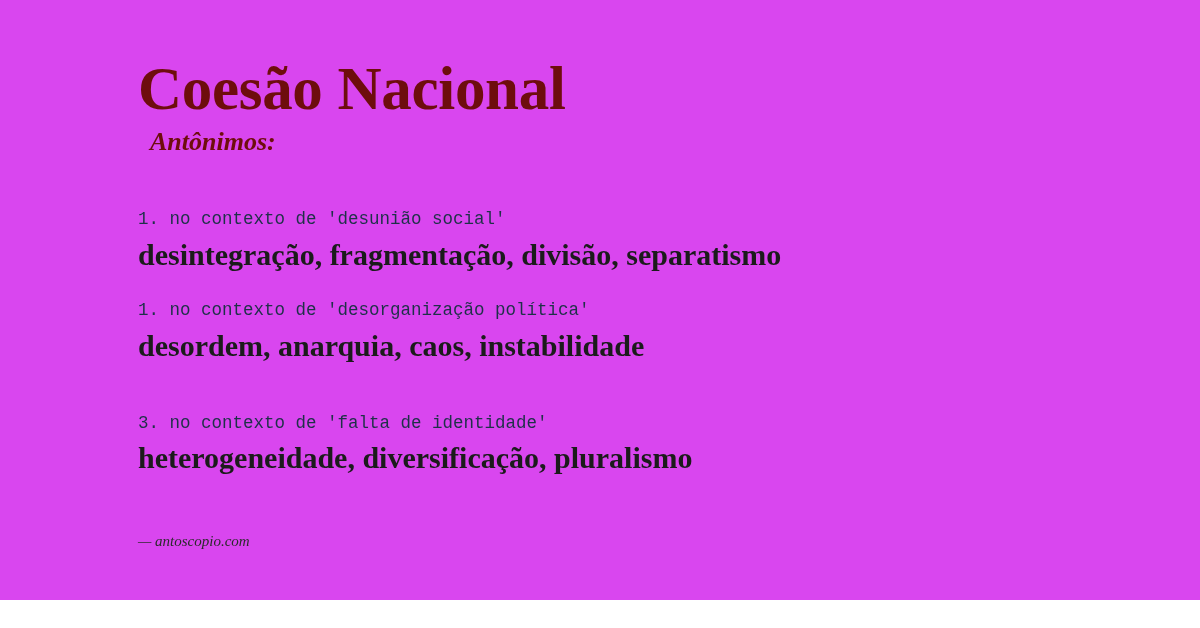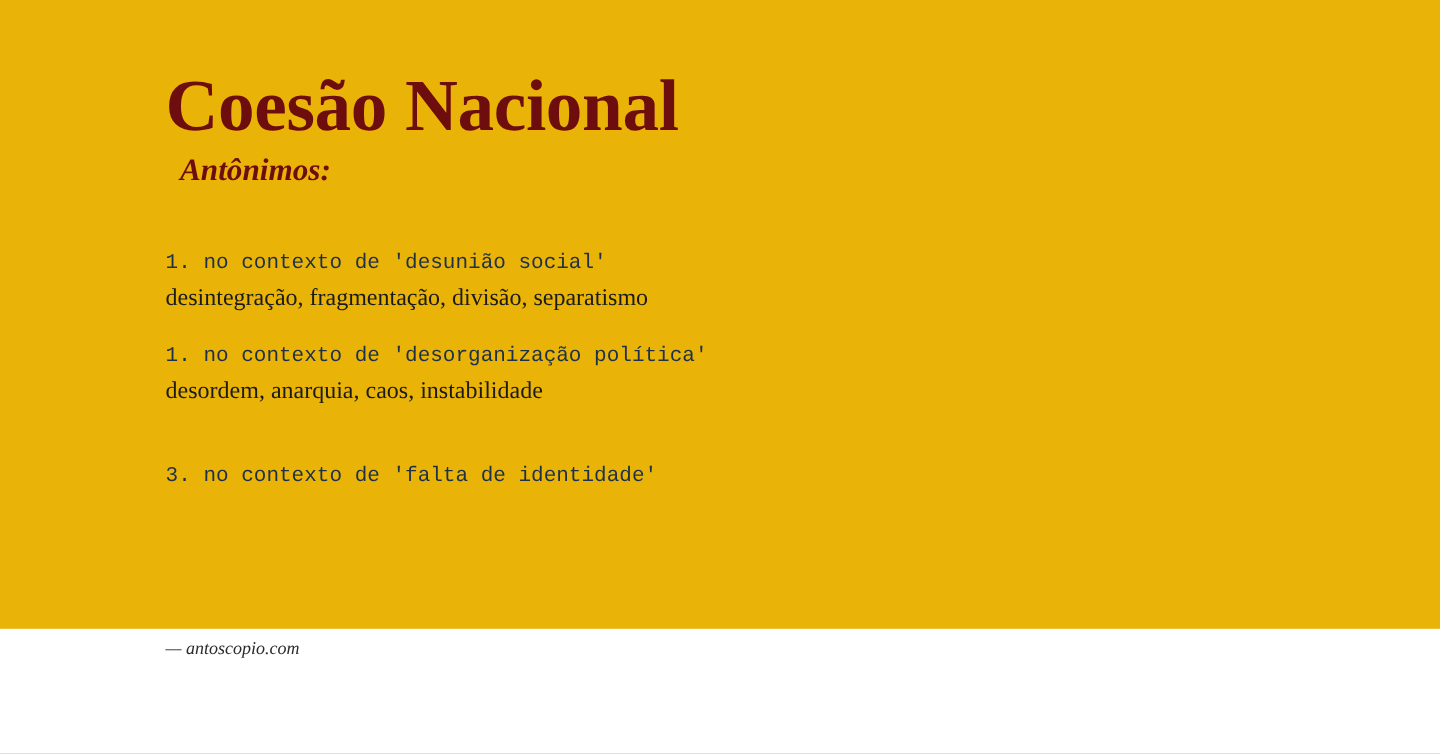--- a/index.html
+++ b/index.html
@@ -13,22 +13,22 @@
     height: 628px;
     background: #ffffff;
     font-family: "Liberation Serif", "DejaVu Serif", serif;
     -webkit-font-smoothing: antialiased;
     overflow: hidden;
   }
 
   .card {
     position: relative;
     width: 1200px;
-    height: 524px;
-    background: #eab308;
+    height: 600px;
+    background: #d946ef;
     box-sizing: border-box;
     padding: 0 0 0 138px;
   }
 
   
   .header {
     padding-top: 58px;
   }
 
   .page-title {
@@ -72,22 +72,22 @@
     font-size: 17.5px;
     font-weight: 400;
     line-height: 1.25;
     color: #1e3148;
     margin: 0 0 4px 0;
     white-space: nowrap;
   }
 
   .sense-words {
     font-family: "Liberation Serif", "DejaVu Serif", serif;
-    font-size: 20px;
-    font-weight: 400;
+    font-size: 30px;
+    font-weight: 700;
     line-height: 1.3;
     color: #1b1b1b;
     margin: 0;
     white-space: nowrap;
   }
 
   
   .footer {
     position: absolute;
     left: 138px;
@@ -122,20 +122,21 @@
       <div class="sense-words">desintegração, fragmentação, divisão, separatismo</div>
     </div>
 
     <div class="sense-block">
       <div class="sense-context">1. no contexto de 'desorganização política'</div>
       <div class="sense-words">desordem, anarquia, caos, instabilidade</div>
     </div>
 
     <div class="sense-block">
       <div class="sense-context">3. no contexto de 'falta de identidade'</div>
+      <div class="sense-words">heterogeneidade, diversificação, pluralismo</div>
     </div>
 
   </div>
 
   <div class="footer">
     <div class="footer-attribution">— antoscopio.com</div>
   </div>
 
 </div>
 

